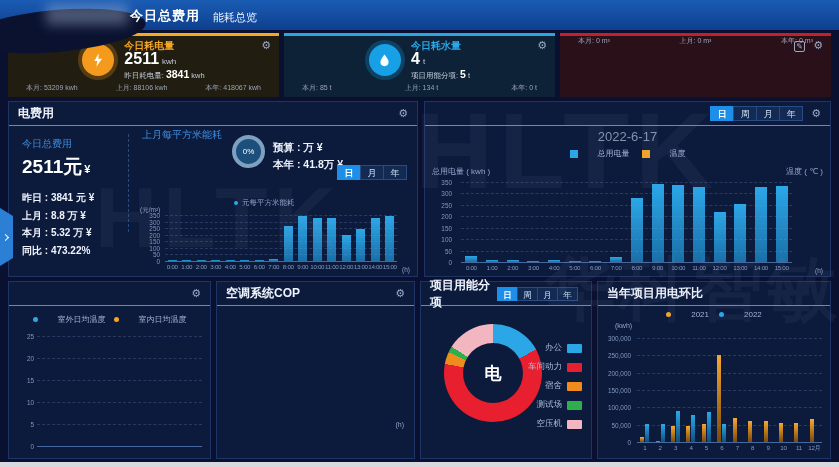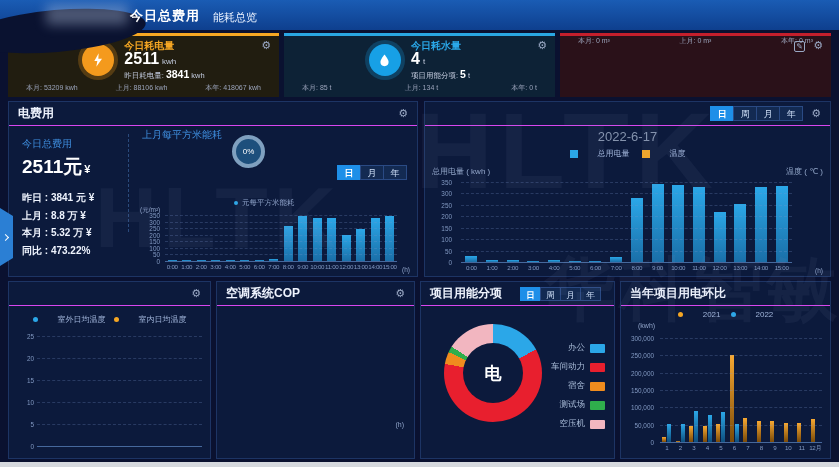--- a/index.html
+++ b/index.html
@@ -51,21 +51,21 @@
   .botrow{height:178px;gap:5px}
   .panel{background:#0c1a3c;border:1px solid #1d3464;position:relative}
   .ph{height:24px;display:flex;align-items:center;padding:0 9px;border-bottom:1px solid #d946ef}
   .ph-t{font-size:12px;font-weight:bold;color:#eef3fd}
   .ph .gear{position:static;margin-left:8px}
   .pbody{position:absolute;left:0;right:0;top:24px;bottom:0}
   .p-ec{width:410px;flex:none}
   .p-tr{flex:1}
   .p-tp{width:203px;flex:none}
   .p-cop{width:199px;flex:none}
-  .p-bd{width:195px;flex:none}
+  .p-bd{width:172px;flex:none}
   .p-yr{flex:1}
   
   .tabs{display:flex;margin-left:auto}
   .tab{min-width:24px;height:15px;line-height:15px;text-align:center;font-size:9px;color:#cfe0f8;background:#132a52;border:1px solid #2a4a84;margin-left:-1px;cursor:pointer}
   .tab.on{background:#1e8fe8;border-color:#1e8fe8;color:#fff;font-weight:bold}
   .tabs-sm .tab{min-width:21px;height:14px;line-height:14px;font-size:8.5px}
   
   .ec-left{position:absolute;left:13px;top:11px}
   .ec-lbl{font-size:10px;color:#3f8fe0}
   .ec-big{font-size:19px;font-weight:bold;color:#fff;margin-top:3px}
@@ -215,20 +215,24 @@
           <div>上月 : 8.8 万 ¥</div>
           <div>本月 : 5.32 万 ¥</div>
           <div>同比 : 473.22%</div>
         </div>
       </div>
       <div class="ec-vdiv"></div>
       <div class="ec-mid">
         <div class="ec-lbl">上月每平方米能耗</div>
       </div>
       <div class="ec-gauge">0%</div>
+      <div class="ec-bud">
+        <div>预算 : 万 ¥</div>
+        <div>本年 : 41.8万 ¥</div>
+      </div>
       <div class="tabs ec-tabs">
           <span class="tab on">日</span>
           <span class="tab">月</span>
           <span class="tab">年</span>
         </div>
       <div class="ec-legend">
           <i class="dot dot-b"></i>
           <span>元每平方米能耗</span>
         </div>
       <div class="chart ec-chart">

